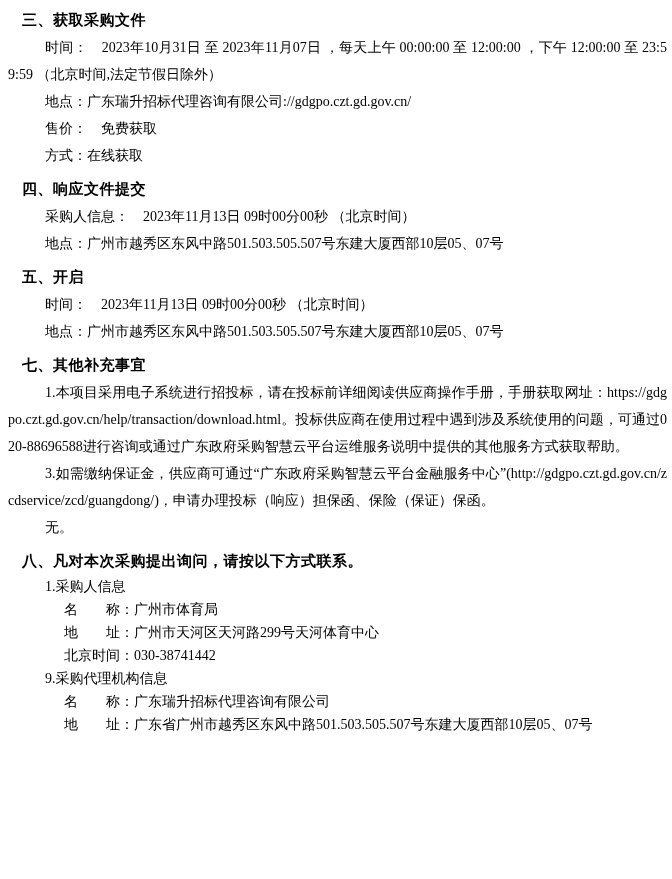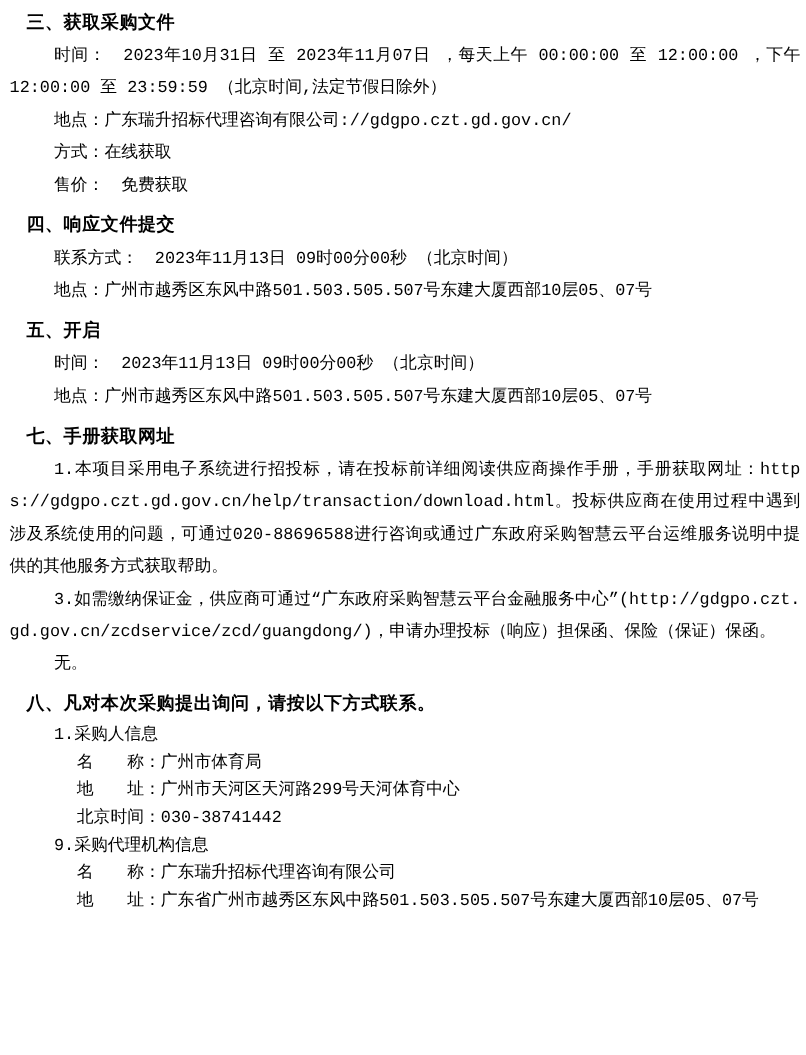--- a/index.html
+++ b/index.html
@@ -9,21 +9,21 @@
     width: 672px;
     height: 879px;
     overflow: hidden;
   }
   .doc {
     box-sizing: border-box;
     width: 672px;
     height: 879px;
     padding: 8px 5px 0 8px;
     color: #000000;
-    font-family: Liberation Mono, monospace;
+    font-family: Liberation Serif, serif;
     font-size: 14px;
   }
   .sec-heading {
     font-size: 15px;
     font-weight: 700;
     line-height: 20px;
     margin: 10px 0 4px 14px;
     letter-spacing: 0.5px;
   }
   .sec-heading.first { margin-top: 2px; }
@@ -40,39 +40,39 @@
 </style>
 </head>
 <body>
 
 <div class="doc">
 
   <section>
     <h2 class="sec-heading first">三、获取采购文件</h2>
     <p class="row"><span class="label">时间：</span><span>　2023年10月31日 至 2023年11月07日 ，每天上午 00:00:00 至 12:00:00 ，下午 12:00:00 至 23:59:59 （北京时间,法定节假日除外）</span></p>
     <p class="row"><span class="label">地点：</span><span>广东瑞升招标代理咨询有限公司://gdgpo.czt.gd.gov.cn/</span></p>
+    <p class="row"><span class="label">售价：</span><span>　免费获取</span></p>
     <p class="row"><span class="label">方式：</span><span>在线获取</span></p>
-    <p class="row"><span class="label">售价：</span><span>　免费获取</span></p>
   </section>
 
   <section>
     <h2 class="sec-heading">四、响应文件提交</h2>
-    <p class="row"><span class="label">联系方式：</span><span>　2023年11月13日 09时00分00秒 （北京时间）</span></p>
+    <p class="row"><span class="label">采购人信息：</span><span>　2023年11月13日 09时00分00秒 （北京时间）</span></p>
     <p class="row"><span class="label">地点：</span><span>广州市越秀区东风中路501.503.505.507号东建大厦西部10层05、07号</span></p>
   </section>
 
   <section>
     <h2 class="sec-heading">五、开启</h2>
     <p class="row"><span class="label">时间：</span><span>　2023年11月13日 09时00分00秒 （北京时间）</span></p>
     <p class="row"><span class="label">地点：</span><span>广州市越秀区东风中路501.503.505.507号东建大厦西部10层05、07号</span></p>
   </section>
 
 
   <section>
-    <h2 class="sec-heading">七、手册获取网址</h2>
+    <h2 class="sec-heading">七、其他补充事宜</h2>
     <p class="para">1.本项目采用电子系统进行招投标，请在投标前详细阅读供应商操作手册，手册获取网址：https://gdgpo.czt.gd.gov.cn/help/transaction/download.html。投标供应商在使用过程中遇到涉及系统使用的问题，可通过020-88696588进行咨询或通过广东政府采购智慧云平台运维服务说明中提供的其他服务方式获取帮助。</p>
     <p class="para">3.如需缴纳保证金，供应商可通过“广东政府采购智慧云平台金融服务中心”(http://gdgpo.czt.gd.gov.cn/zcdservice/zcd/guangdong/)，申请办理投标（响应）担保函、保险（保证）保函。</p>
     <p class="para">无。</p>
   </section>
 
   <section class="sec8">
     <h2 class="sec-heading">八、凡对本次采购提出询问，请按以下方式联系。</h2>
 
     <p class="row">1.采购人信息</p>
     <p class="row sub"><span class="label">名　　称：</span><span>广州市体育局</span></p>

